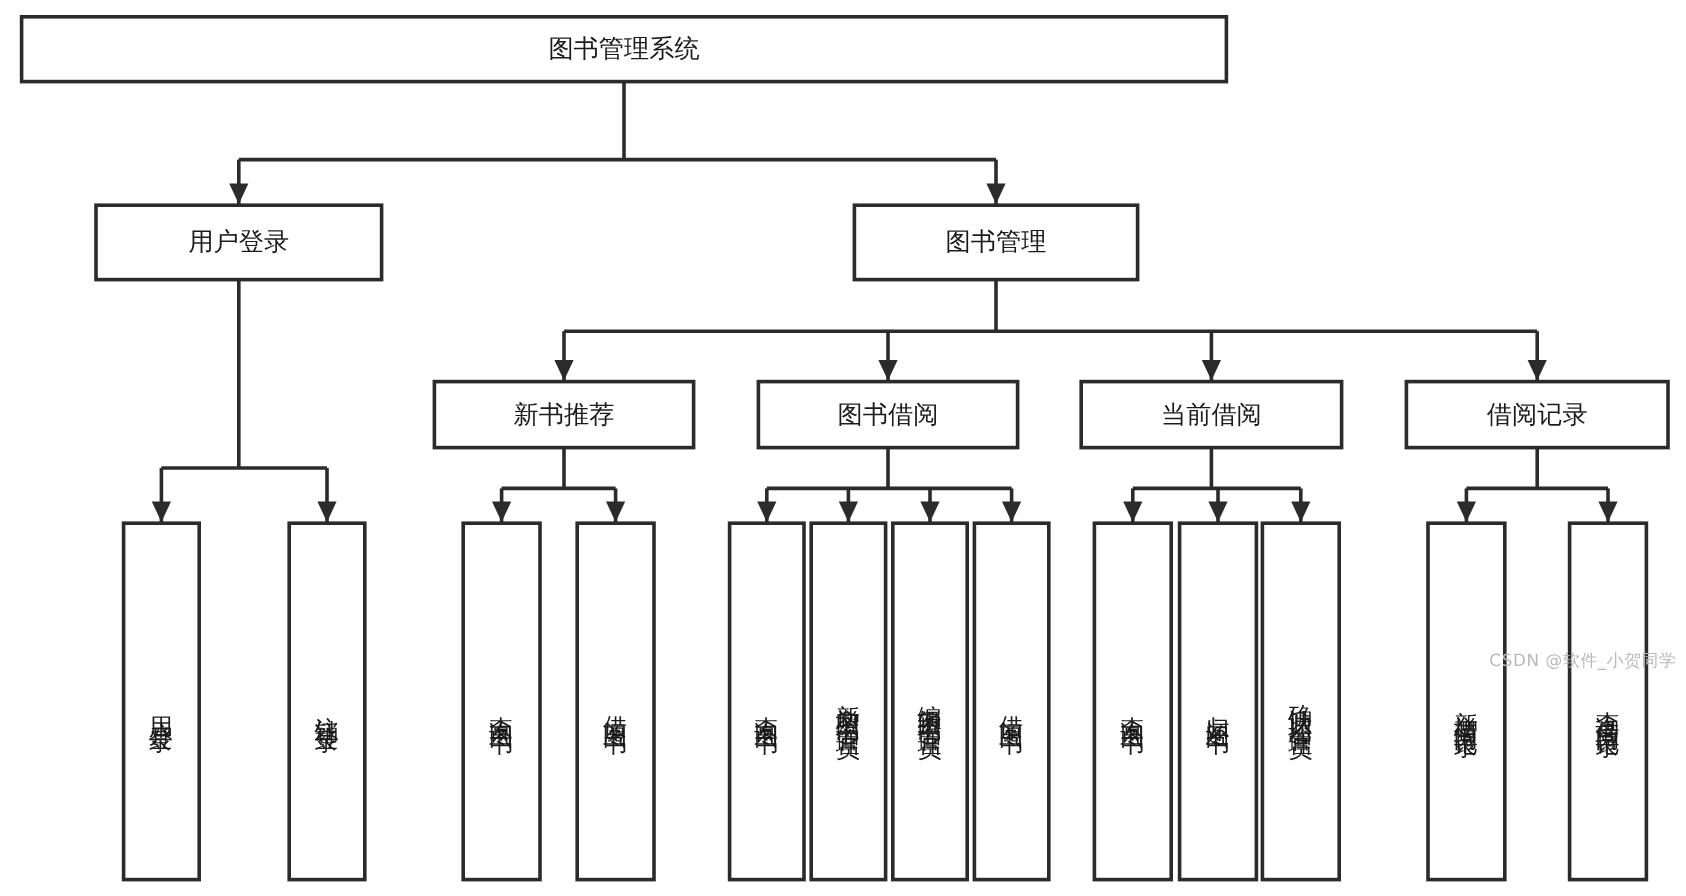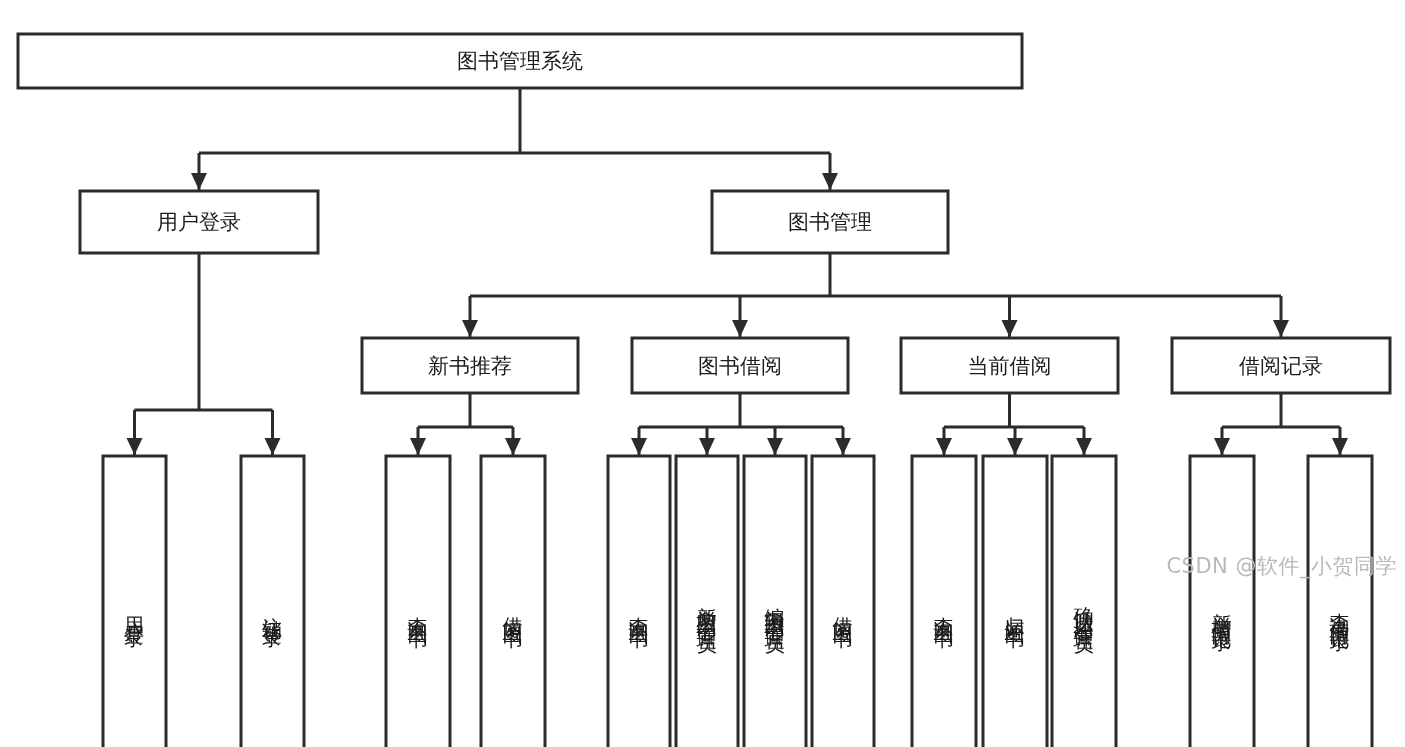--- a/index.html
+++ b/index.html
@@ -12,21 +12,20 @@
     width: 1405px;
     height: 747px;
     font-family: "DejaVu Sans", "Liberation Sans", sans-serif;
     overflow: hidden;
   }
   #diagram-root {
     position: relative;
     width: 1405px;
     height: 566px;
     background: #ffffff;
-    margin-top: 20px;
   }
   svg#diagram-svg {
     position: absolute;
     left: 0;
     top: 0;
     width: 1405px;
     height: 747px;
     display: block;
   }
   .node-rect {
@@ -68,21 +67,21 @@
     letter-spacing: 4px;
     color: #1b1b1b;
     white-space: nowrap;
     text-align: start;
   }
   .watermark {
     position: absolute;
     right: 8px;
     bottom: 6px;
     font-family: "DejaVu Sans", "Liberation Sans", sans-serif;
-    font-size: 21px;
+    font-size: 14px;
     color: #b9b9b9;
     letter-spacing: 0.5px;
     white-space: nowrap;
     user-select: none;
   }
 </style>
 </head>
 <body>
 
 <div id="diagram-root">

